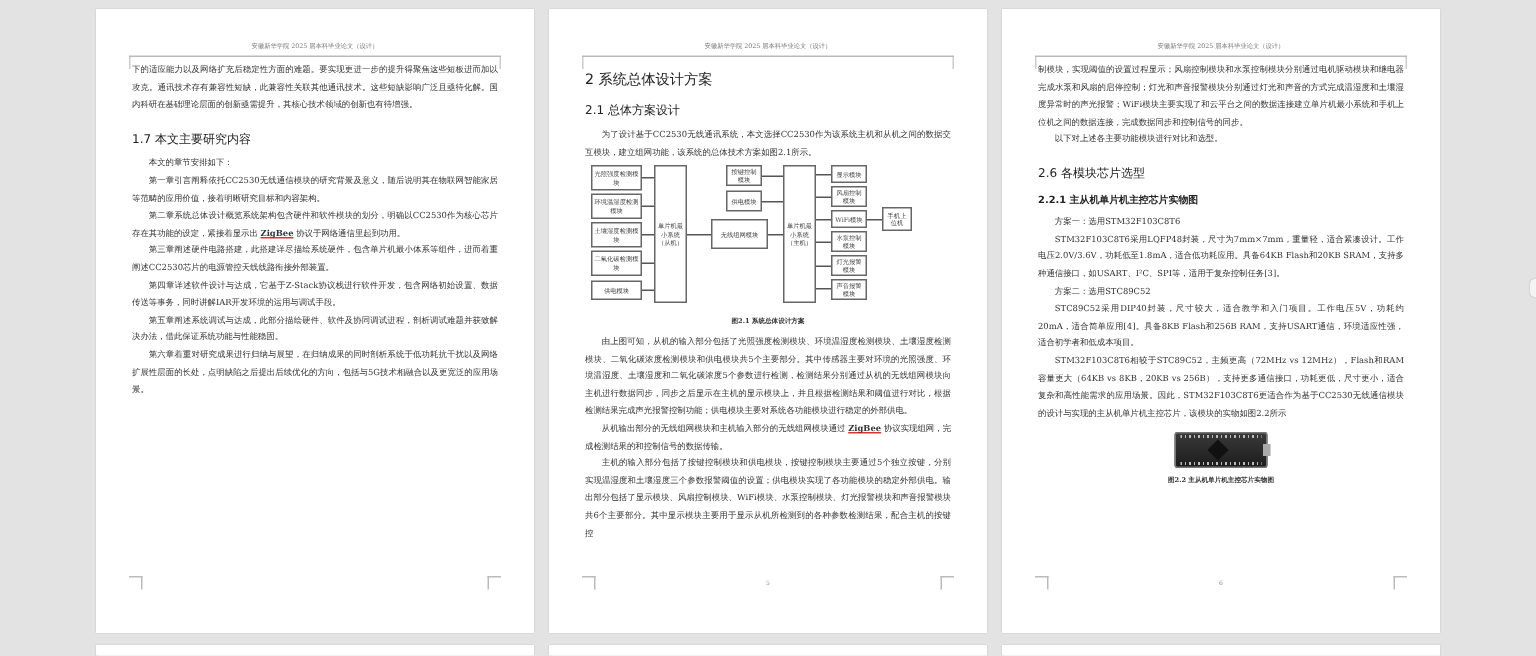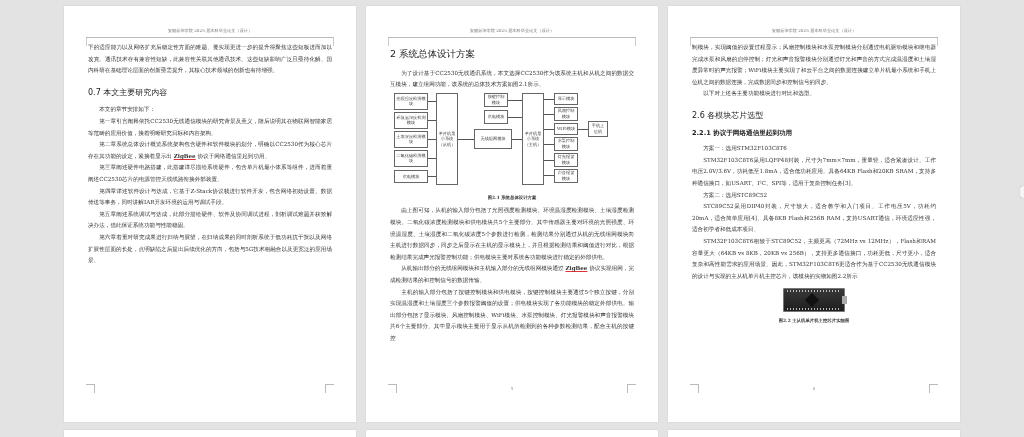--- a/index.html
+++ b/index.html
@@ -34,41 +34,42 @@
   .scroll-handle{position:absolute;right:0;top:186px;width:4px;height:12px;border-radius:3px 0 0 3px;background:#f4f4f4;box-shadow:0 0 1px #999;}
 </style>
 </head>
 <body>
 
 <div class="page p1">
   <div class="hdr">安徽新华学院 2025 届本科毕业论文（设计）</div>
   <div class="hline"></div>
   <div class="body">
     <p class="ni">下的适应能力以及网络扩充后稳定性方面的难题。要实现更进一步的提升得聚焦这些短板进而加以攻克。通讯技术存有兼容性短缺，此兼容性关联其他通讯技术。这些短缺影响广泛且亟待化解。国内科研在基础理论层面的创新亟需提升，其核心技术领域的创新也有待增强。</p>
-    <div class="h2">0.7 本文主要研究内容</div>
+    <div class="h2">1.7 本文主要研究内容</div>
     <p>本文的章节安排如下：</p>
     <p>第一章引言阐释依托CC2530无线通信模块的研究背景及意义，随后说明其在物联网智能家居等范畴的应用价值，接着明晰研究目标和内容架构。</p>
     <p><span>第二章系统总体设计概览系统架构包含硬件和软件模块的划分，明确以CC2530作为核心芯片存在其功能的设定，紧接着显示出</span> <span class="u">ZigBee</span> <span>协议于网络通信里起到功用。</span></p>
     <p>第三章阐述硬件电路搭建，此搭建详尽描绘系统硬件，包含单片机最小体系等组件，进而着重阐述CC2530芯片的电源管控天线线路衔接外部装置。</p>
     <p>第四章详述软件设计与达成，它基于Z-Stack协议栈进行软件开发，包含网络初始设置、数据传送等事务，同时讲解IAR开发环境的运用与调试手段。</p>
     <p>第五章阐述系统调试与达成，此部分描绘硬件、软件及协同调试进程，剖析调试难题并获致解决办法，借此保证系统功能与性能稳固。</p>
     <p>第六章着重对研究成果进行归纳与展望，在归纳成果的同时剖析系统于低功耗抗干扰以及网络扩展性层面的长处，点明缺陷之后提出后续优化的方向，包括与5G技术相融合以及更宽泛的应用场景。</p>
   </div>
   <div class="footer">
     <div class="cl"></div>
     <div class="pn"></div>
     <div class="cr"></div>
   </div>
 </div>
 
 <div class="page p2">
   <div class="hdr">安徽新华学院 2025 届本科毕业论文（设计）</div>
   <div class="hline"></div>
   <div class="body">
     <div class="h1">2 系统总体设计方案</div>
+    <div class="h2" style="margin-top:2px">2.1 总体方案设计</div>
     <p>为了设计基于CC2530无线通讯系统，本文选择CC2530作为该系统主机和从机之间的数据交互模块，建立组网功能，该系统的总体技术方案如图2.1所示。</p>
 
     <div class="diagram">
 
       <div class="box" style="left:4px;top:0;width:34px;height:17px">光照强度检测模块</div>
       <div class="box" style="left:4px;top:19px;width:34px;height:17px">环境温湿度检测模块</div>
       <div class="box" style="left:4px;top:38px;width:34px;height:17px">土壤湿度检测模块</div>
       <div class="box" style="left:4px;top:57px;width:34px;height:17px">二氧化碳检测模块</div>
       <div class="box" style="left:4px;top:77px;width:34px;height:13px">供电模块</div>
       <div class="ln" style="left:38px;top:8px;width:8px;height:1px"></div>
@@ -118,21 +119,21 @@
   </div>
 </div>
 
 <div class="page p3">
   <div class="hdr">安徽新华学院 2025 届本科毕业论文（设计）</div>
   <div class="hline"></div>
   <div class="body">
     <p class="ni">制模块，实现阈值的设置过程显示；风扇控制模块和水泵控制模块分别通过电机驱动模块和继电器完成水泵和风扇的启停控制；灯光和声音报警模块分别通过灯光和声音的方式完成温湿度和土壤湿度异常时的声光报警；WiFi模块主要实现了和云平台之间的数据连接建立单片机最小系统和手机上位机之间的数据连接，完成数据同步和控制信号的同步。</p>
     <p>以下对上述各主要功能模块进行对比和选型。</p>
     <div class="h2">2.6 各模块芯片选型</div>
-    <div class="h3">2.2.1 协议于网络通信里起到功用</div>
+    <div class="h3">2.2.1 主从机单片机主控芯片实物图</div>
     <p>方案一：选用STM32F103C8T6</p>
     <p>STM32F103C8T6采用LQFP48封装，尺寸为7mm×7mm，重量轻，适合紧凑设计。工作电压2.0V/3.6V，功耗低至1.8mA，适合低功耗应用。具备64KB Flash和20KB SRAM，支持多种通信接口，如USART、I²C、SPI等，适用于复杂控制任务[3]。</p>
     <p>方案二：选用STC89C52</p>
     <p>STC89C52采用DIP40封装，尺寸较大，适合教学和入门项目。工作电压5V，功耗约20mA，适合简单应用[4]。具备8KB Flash和256B RAM，支持USART通信，环境适应性强，适合初学者和低成本项目。</p>
     <p>STM32F103C8T6相较于STC89C52，主频更高（72MHz vs 12MHz），Flash和RAM容量更大（64KB vs 8KB，20KB vs 256B），支持更多通信接口，功耗更低，尺寸更小，适合复杂和高性能需求的应用场景。因此，STM32F103C8T6更适合作为基于CC2530无线通信模块的设计与实现的主从机单片机主控芯片，该模块的实物如图2.2所示</p>
     <div class="chip">
         <div class="ic"></div>
         <div class="usb"></div>
       </div>
     <div class="cap">图2.2 主从机单片机主控芯片实物图</div>

